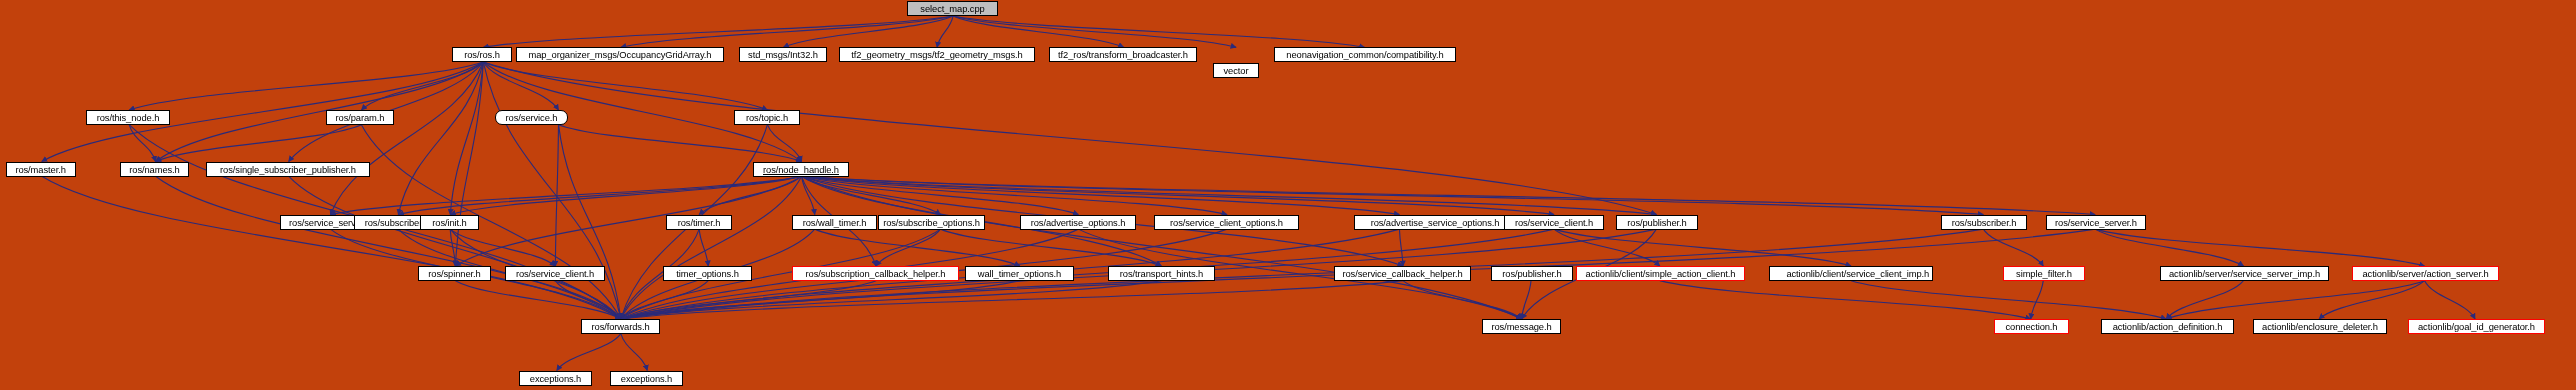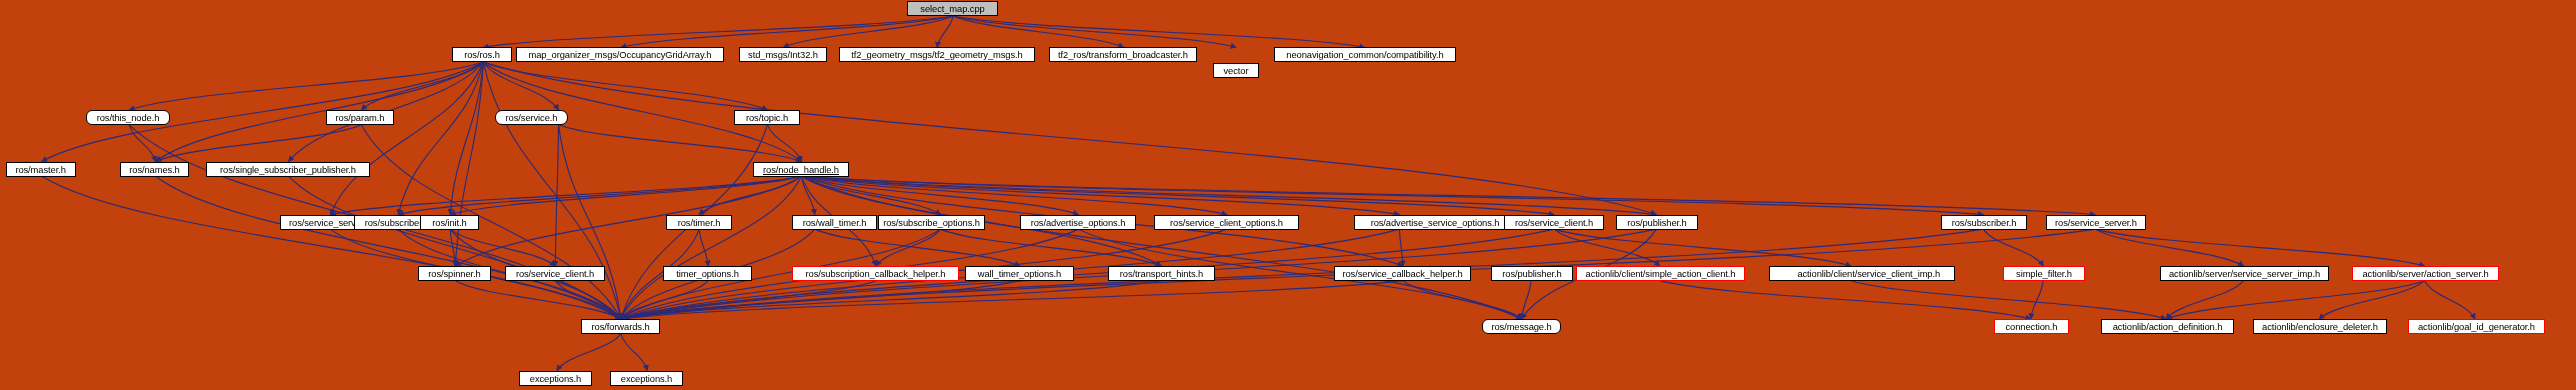--- a/index.html
+++ b/index.html
@@ -137,21 +137,21 @@
   </svg>
   <div id="nodes">
       <div class="node root" style="left: 907px; top: 1.4px; width: 91px;">select_map.cpp</div>
       <div class="node" style="left: 452px; top: 47px; width: 60px;">ros/ros.h</div>
       <div class="node" style="left: 516px; top: 47px; width: 208px;">map_organizer_msgs/OccupancyGridArray.h</div>
       <div class="node" style="left: 739px; top: 47px; width: 88px;">std_msgs/Int32.h</div>
       <div class="node" style="left: 839px; top: 47px; width: 196px;">tf2_geometry_msgs/tf2_geometry_msgs.h</div>
       <div class="node" style="left: 1049px; top: 47px; width: 148px;">tf2_ros/transform_broadcaster.h</div>
       <div class="node" style="left: 1213px; top: 63px; width: 46px;">vector</div>
       <div class="node" style="left: 1274px; top: 47px; width: 182px;">neonavigation_common/compatibility.h</div>
-      <div class="node" style="left: 86px; top: 110px; width: 84px; border-radius: 6px;">ros/this_node.h</div>
+      <div class="node" style="left: 86px; top: 110px; width: 84px;">ros/this_node.h</div>
       <div class="node" style="left: 326px; top: 110px; width: 68px;">ros/param.h</div>
       <div class="node" style="left: 495px; top: 110px; width: 73px; border-radius: 7px;">ros/service.h</div>
       <div class="node" style="left: 734px; top: 110px; width: 66px;">ros/topic.h</div>
       <div class="node" style="left: 5.6px; top: 162px; width: 70px;">ros/master.h</div>
       <div class="node" style="left: 120px; top: 162px; width: 69px;">ros/names.h</div>
       <div class="node" style="left: 206px; top: 162px; width: 164px;">ros/single_subscriber_publisher.h</div>
       <div class="node" style="left: 753px; top: 162px; width: 96px; text-decoration: underline;">ros/node_handle.h</div>
       <div class="node" style="left: 280px; top: 215px; width: 100px;">ros/service_server.h</div>
       <div class="node" style="left: 354px; top: 215px; width: 86px;">ros/subscriber.h</div>
       <div class="node" style="left: 420px; top: 215px; width: 59px;">ros/init.h</div>
@@ -167,26 +167,26 @@
       <div class="node" style="left: 2046px; top: 215px; width: 100px;">ros/service_server.h</div>
       <div class="node" style="left: 418px; top: 266px; width: 73px;">ros/spinner.h</div>
       <div class="node" style="left: 505px; top: 266px; width: 100px;">ros/service_client.h</div>
       <div class="node" style="left: 663px; top: 266px; width: 89px;">timer_options.h</div>
       <div class="node red" style="left: 792px; top: 266px; width: 167px;">ros/subscription_callback_helper.h</div>
       <div class="node" style="left: 965px; top: 266px; width: 109px;">wall_timer_options.h</div>
       <div class="node" style="left: 1108px; top: 266px; width: 107px;">ros/transport_hints.h</div>
       <div class="node" style="left: 1334px; top: 266px; width: 137px;">ros/service_callback_helper.h</div>
       <div class="node" style="left: 1491px; top: 266px; width: 82px;">ros/publisher.h</div>
       <div class="node red" style="left: 1576px; top: 266px; width: 169px;">actionlib/client/simple_action_client.h</div>
-      <div class="node" style="left: 1769px; top: 266px; width: 186px; padding-left: 17px;">actionlib/client/service_client_imp.h</div>
+      <div class="node" style="left: 1769px; top: 266px; width: 164px; padding-left: 17px;">actionlib/client/service_client_imp.h</div>
       <div class="node red" style="left: 2003px; top: 266px; width: 82px;">simple_filter.h</div>
       <div class="node" style="left: 2160px; top: 266px; width: 169px;">actionlib/server/service_server_imp.h</div>
       <div class="node red" style="left: 2352px; top: 266px; width: 147px;">actionlib/server/action_server.h</div>
       <div class="node" style="left: 581px; top: 319px; width: 79px;">ros/forwards.h</div>
-      <div class="node" style="left: 1482px; top: 319px; width: 79px; border-radius: 6px;">ros/message.h</div>
+      <div class="node" style="left: 1482px; top: 319px; width: 79px;">ros/message.h</div>
       <div class="node red" style="left: 1994px; top: 319px; width: 75px;">connection.h</div>
       <div class="node" style="left: 2101px; top: 319px; width: 133px;">actionlib/action_definition.h</div>
       <div class="node" style="left: 2253px; top: 319px; width: 134px;">actionlib/enclosure_deleter.h</div>
       <div class="node red" style="left: 2408px; top: 319px; width: 137px;">actionlib/goal_id_generator.h</div>
       <div class="node" style="left: 519px; top: 371px; width: 73px;">exceptions.h</div>
       <div class="node" style="left: 610px; top: 371px; width: 73px;">exceptions.h</div>
     </div>
 </div>
 
 

